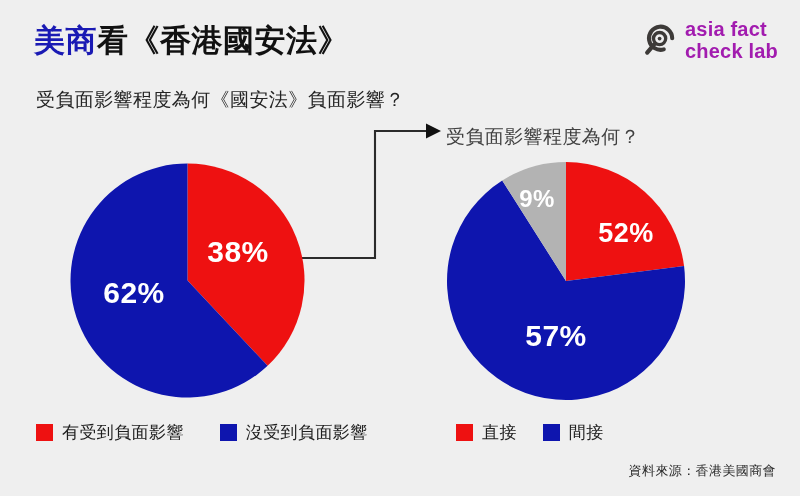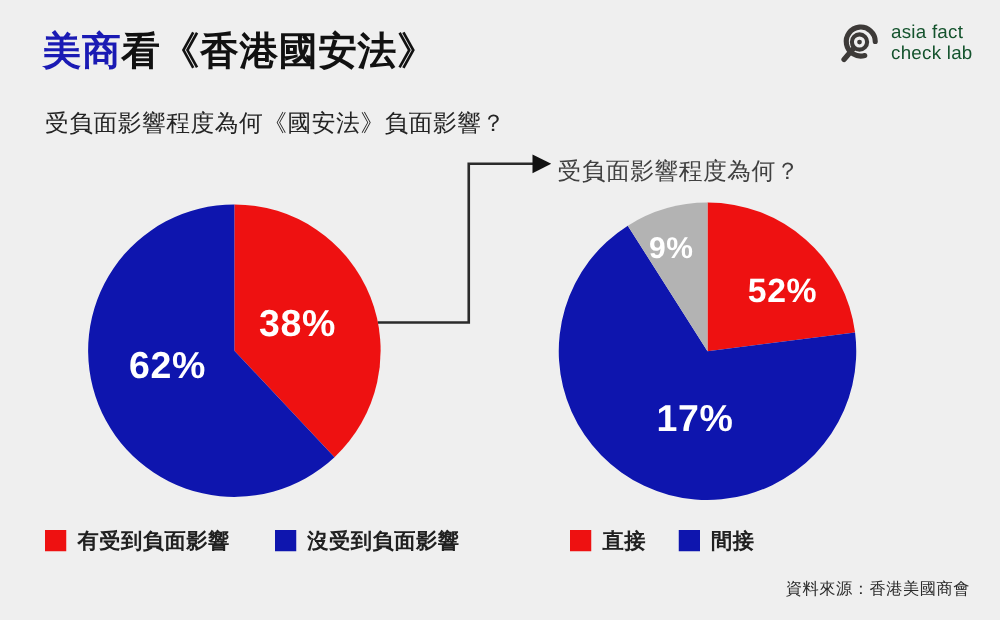--- a/index.html
+++ b/index.html
@@ -26,24 +26,24 @@
   .brand {
     position: absolute;
     top: 18px;
     right: 22px;
     display: flex;
     align-items: center;
     gap: 9px;
   }
   .brand-mark { width: 34px; height: 34px; display: block; }
   .brand-text {
-    font-size: 15px;
+    font-size: 20px;
     line-height: 1.12;
-    font-weight: 400;
-    color: #14532d;
+    font-weight: 700;
+    color: #a21caf;
     letter-spacing: .2px;
   }
   .brand-text div { display: block; }
 
   .headline {
     position: absolute;
     left: 34px;
     top: 20px;
     font-size: 31px;
     font-weight: 700;
@@ -90,32 +90,31 @@
   .pie-svg { display: block; }
 
   .pie-label {
     position: absolute;
     color: #ffffff;
     font-weight: 700;
     letter-spacing: .5px;
     white-space: nowrap;
     transform: translate(-50%, -50%);
   }
-  .pl-38 { left: 238px; top: 252px; font-size: 30px; margin-top: 8px; }
+  .pl-38 { left: 238px; top: 252px; font-size: 30px; }
   .pl-62 { left: 134px; top: 293px; font-size: 30px; }
   .pl-23 { left: 626px; top: 233px; font-size: 27px; }
   .pl-68 { left: 556px; top: 336px; font-size: 30px; }
   .pl-9  { left: 537px; top: 199px; font-size: 24px; }
 
   
   .legend {
     position: absolute;
     display: flex;
     align-items: center;
-    font-weight: bold;
   }
   .legend.left  { left: 36px;  top: 421px; gap: 36px; }
   .legend.right { left: 456px; top: 421px; gap: 26px; }
   .legend-item {
     display: flex;
     align-items: center;
     gap: 9px;
   }
   .swatch {
     width: 17px;
@@ -191,21 +190,21 @@
         <path id="slR1" d="M 120 120 L 120.00000000000001 1 A 119 119 0 0 1 238.06164945642286 105.0853452058478 Z" fill="#ee1111"></path>
         <path id="slR2" d="M 120 120 L 238.06164945642286 105.0853452058478 A 119 119 0 1 1 56.23661139749944 19.524976865260186 Z" fill="#0e15ae"></path>
         <path id="slR3" d="M 120 120 L 56.23661139749944 19.524976865260186 A 119 119 0 0 1 119.99999999999997 1 Z" fill="#b3b3b3"></path>
       </g>
     </svg>
   </div>
 
   <div class="pie-label pl-38">38%</div>
   <div class="pie-label pl-62">62%</div>
   <div class="pie-label pl-23">52%</div>
-  <div class="pie-label pl-68">17%</div>
+  <div class="pie-label pl-68">57%</div>
   <div class="pie-label pl-9">9%</div>
 
   <div class="legend left">
     <div class="legend-item">
       <span class="swatch" style="background:#ee1111"></span>
       <span class="legend-label">有受到負面影響</span>
     </div>
     <div class="legend-item">
       <span class="swatch" style="background:#0e15ae"></span>
       <span class="legend-label">沒受到負面影響</span>

